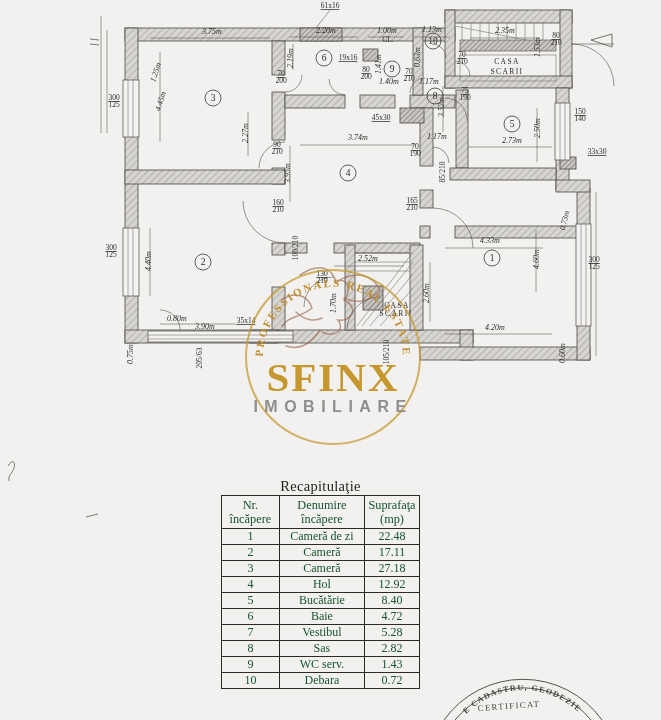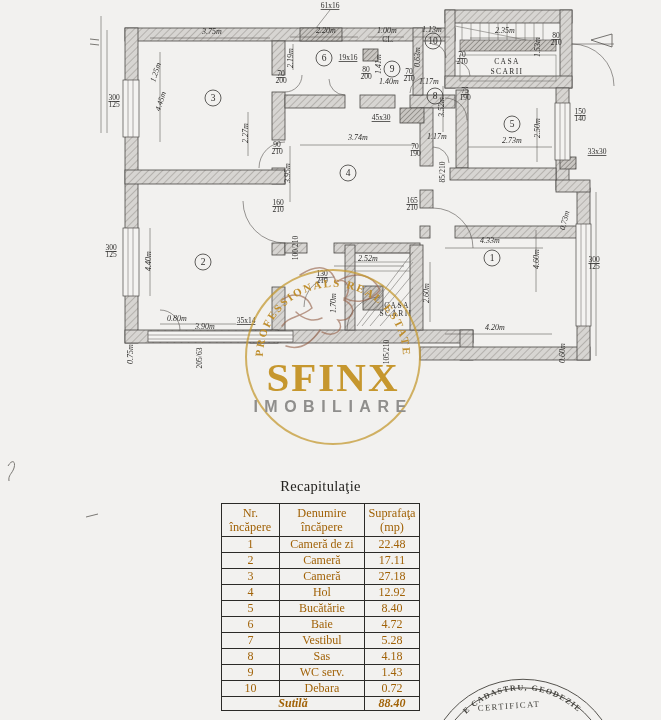--- a/index.html
+++ b/index.html
@@ -10,22 +10,22 @@
   .pl{font-family:"Liberation Serif",serif;font-size:7.5px;fill:#2e2d2b;text-anchor:middle}
   .it{font-style:italic;font-size:8px}
   .cs{letter-spacing:1.4px;font-size:7.5px}
   .roomnum{font-size:9.5px;fill:#2e2d2b;text-anchor:middle;font-family:"Liberation Serif",serif}
   .wall{stroke:#4a4845;stroke-width:.8}
   .dim{stroke:#55534f;stroke-width:.55;fill:none}
   .thin{stroke:#6b6965;stroke-width:.55;fill:none}
   .door{stroke:#55534f;stroke-width:.6;fill:none}
   
   #tablewrap{position:absolute;left:221px;top:478px;width:199px}
-  .ttitle{text-align:center;font-size:14.5px;letter-spacing:.3px;margin-bottom:8px;color:#23221f}
-  table{border-collapse:collapse;width:100%;font-size:12px;color:#a16207}
+  .ttitle{text-align:center;font-size:14.5px;letter-spacing:.3px;margin-bottom:0;color:#23221f}
+  table{border-collapse:collapse;width:100%;font-size:12px;color:#14532d}
   th,td{border:1px solid #2b2a27;text-align:center;padding:0 2px;line-height:14.5px}
   table{border:1.6px solid #2b2a27}
   th{font-weight:normal;font-size:12.3px;line-height:14px;padding:2px 2px}
   td{height:15px}
   .tot td{font-style:italic;font-weight:bold;height:12.5px;line-height:12.5px}
   
   .logo-arc{font-family:"Liberation Serif",serif;font-weight:bold;font-size:11px;letter-spacing:2px;fill:#bf8e2d}
   .logo-main{font-family:"Liberation Serif",serif;font-weight:bold;font-size:41px;letter-spacing:2px;fill:#c6972e;text-anchor:middle}
   .logo-sub{font-family:"Liberation Sans",sans-serif;font-size:16px;letter-spacing:6.5px;fill:#8f8e8c;text-anchor:middle;font-weight:bold}
   
@@ -355,33 +355,29 @@
           <td>4.72</td>
         </tr>
         <tr>
           <td>7</td>
           <td>Vestibul</td>
           <td>5.28</td>
         </tr>
         <tr>
           <td>8</td>
           <td>Sas</td>
-          <td>4.18</td>
+          <td>2.82</td>
         </tr>
         <tr>
           <td>9</td>
           <td>WC serv.</td>
           <td>1.43</td>
         </tr>
         <tr>
           <td>10</td>
           <td>Debara</td>
           <td>0.72</td>
         </tr>
       </tbody>
     <tfoot>
-      <tr class="tot">
-        <td colspan="2">Sutilă</td>
-        <td>88.40</td>
-      </tr>
     </tfoot>
   </table>
 </div>
 
 </body></html>

